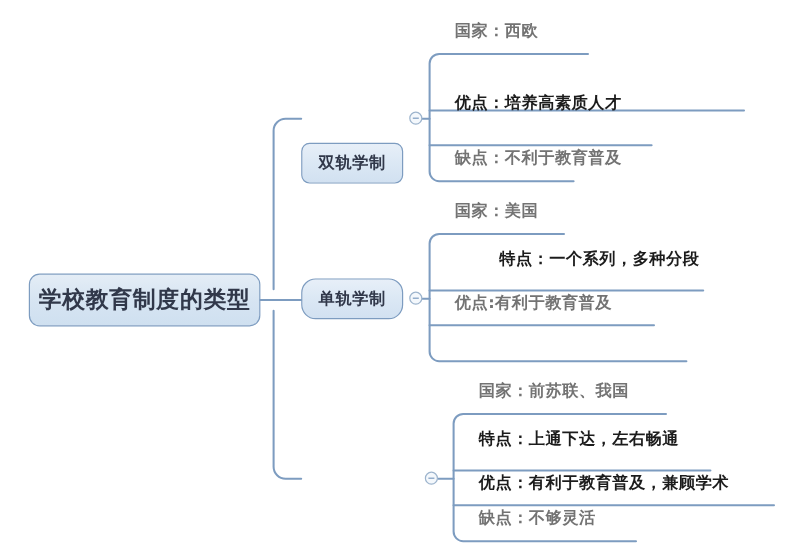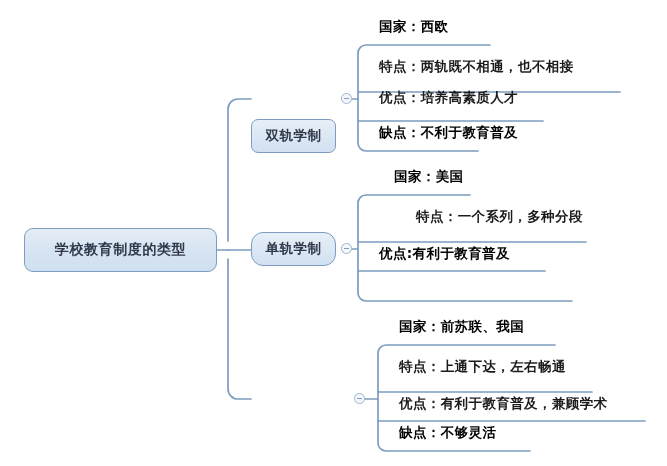--- a/index.html
+++ b/index.html
@@ -32,21 +32,21 @@
     height: 44px;
     box-sizing: border-box;
     border: 1.6px solid #7d9cc0;
     border-radius: 9px;
     background: linear-gradient(180deg, #e4edf6 0%, #d6e4f2 52%, #cfe0f0 100%);
     display: flex;
     align-items: center;
     justify-content: center;
   }
   .root-node .root-label {
-    font-size: 14px;
+    font-size: 19px;
     font-weight: bold;
     color: #31384a;
     letter-spacing: 0.6px;
     white-space: nowrap;
   }
 
   
   .branch-node {
     position: absolute;
     box-sizing: border-box;
@@ -96,21 +96,21 @@
   
   .leaf {
     position: absolute;
     white-space: nowrap;
     font-size: 13.5px;
     font-weight: bold;
     letter-spacing: 0.4px;
     line-height: 1;
   }
   .leaf.black { color: #1c1c1c; }
-  .leaf.red   { color: #000000; }
+  .leaf.red   { color: #737373; }
 </style>
 </head>
 <body>
 
 <div id="canvas">
 
   <svg id="wires" viewBox="0 0 667 466" xmlns="http://www.w3.org/2000/svg">
     <g fill="none" stroke="#7d9cc0" stroke-width="1.7" stroke-linecap="round" stroke-linejoin="round">
 
       <path d="M217,250 H228"></path>
@@ -139,30 +139,29 @@
   <div class="root-node">
     <span class="root-label">学校教育制度的类型</span>
   </div>
 
   <div class="branch-node branch-1">
     <span class="branch-label">双轨学制</span>
   </div>
   <div class="collapse-toggle toggle-1"></div>
 
   <div class="leaf red" style="left:379px; top:20px;">国家：西欧</div>
-  <div class="leaf black" style="left:379px; top:60px;">特点：两轨既不相通，也不相接</div>
-  <div class="leaf black" style="left:379px; top:91px;">优点：培养高素质人才</div>
+  <div class="leaf black" style="left:379px; top:80px;">优点：培养高素质人才</div>
   <div class="leaf red" style="left:379px; top:126px;">缺点：不利于教育普及</div>
 
   <div class="branch-node branch-2">
     <span class="branch-label">单轨学制</span>
   </div>
   <div class="collapse-toggle toggle-2"></div>
 
-  <div class="leaf red" style="left:394px; top:170px;">国家：美国</div>
+  <div class="leaf red" style="left:379px; top:170px;">国家：美国</div>
   <div class="leaf black" style="left:379px; top:210px;padding-left:37px;">特点：一个系列，多种分段</div>
   <div class="leaf red" style="left:379px; top:247px;">优点:有利于教育普及</div>
 
   <div class="collapse-toggle toggle-3"></div>
 
   <div class="leaf red" style="left:399px; top:320px;">国家：前苏联、我国</div>
   <div class="leaf black" style="left:399px; top:360px;">特点：上通下达，左右畅通</div>
   <div class="leaf black" style="left:399px; top:397px;text-align:center;">优点：有利于教育普及，兼顾学术</div>
   <div class="leaf red" style="left:399px; top:426px;">缺点：不够灵活</div>
 

